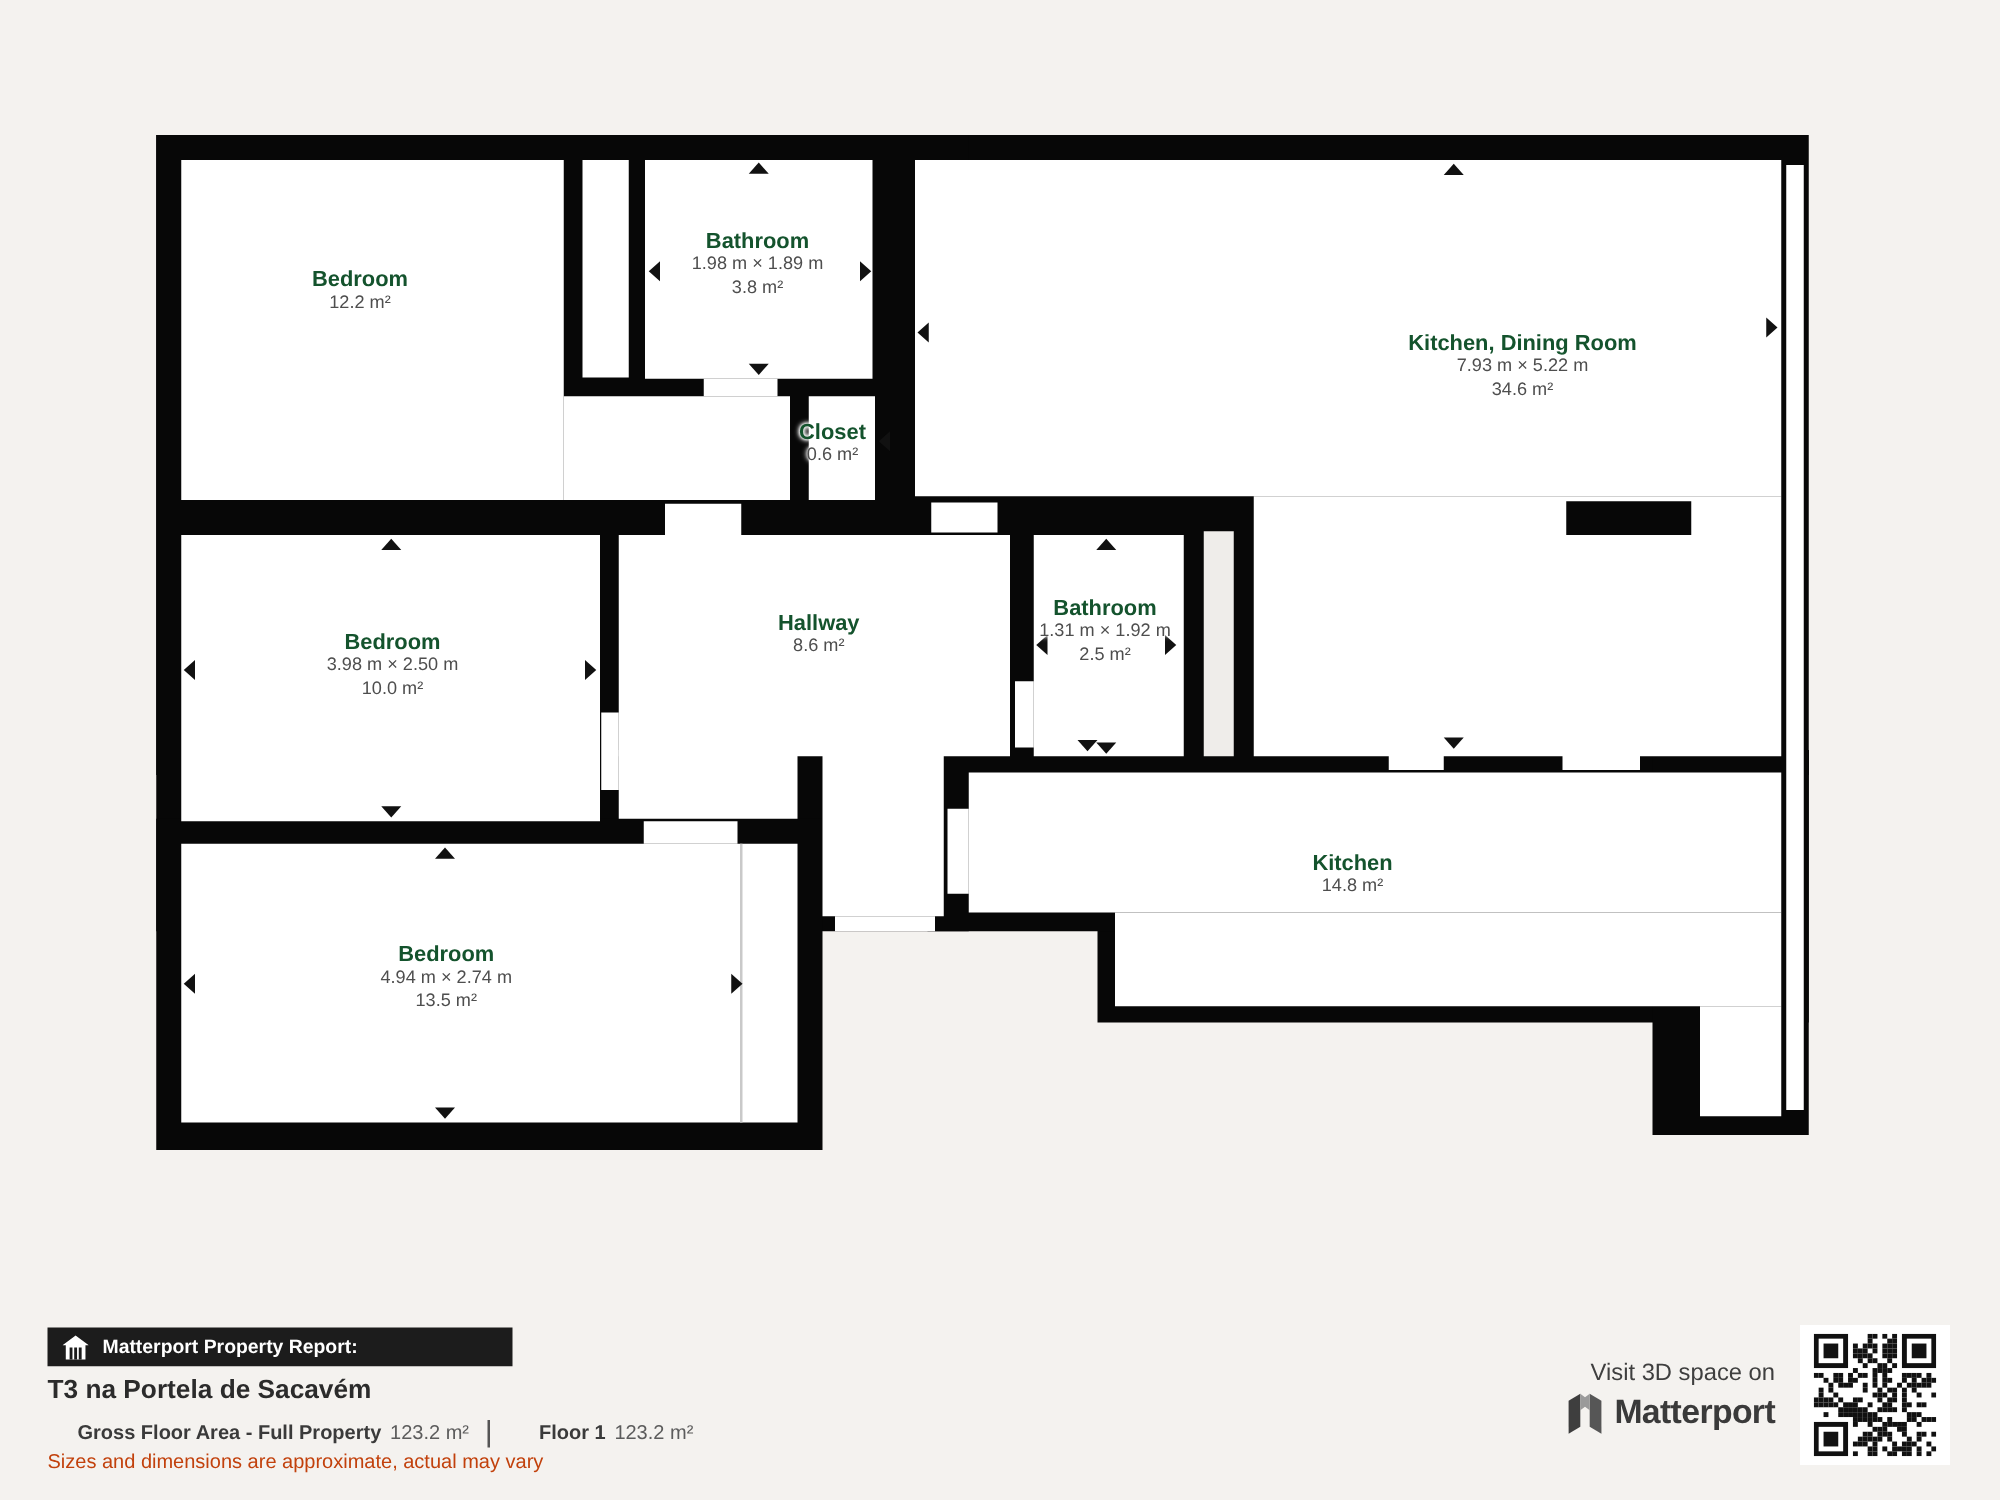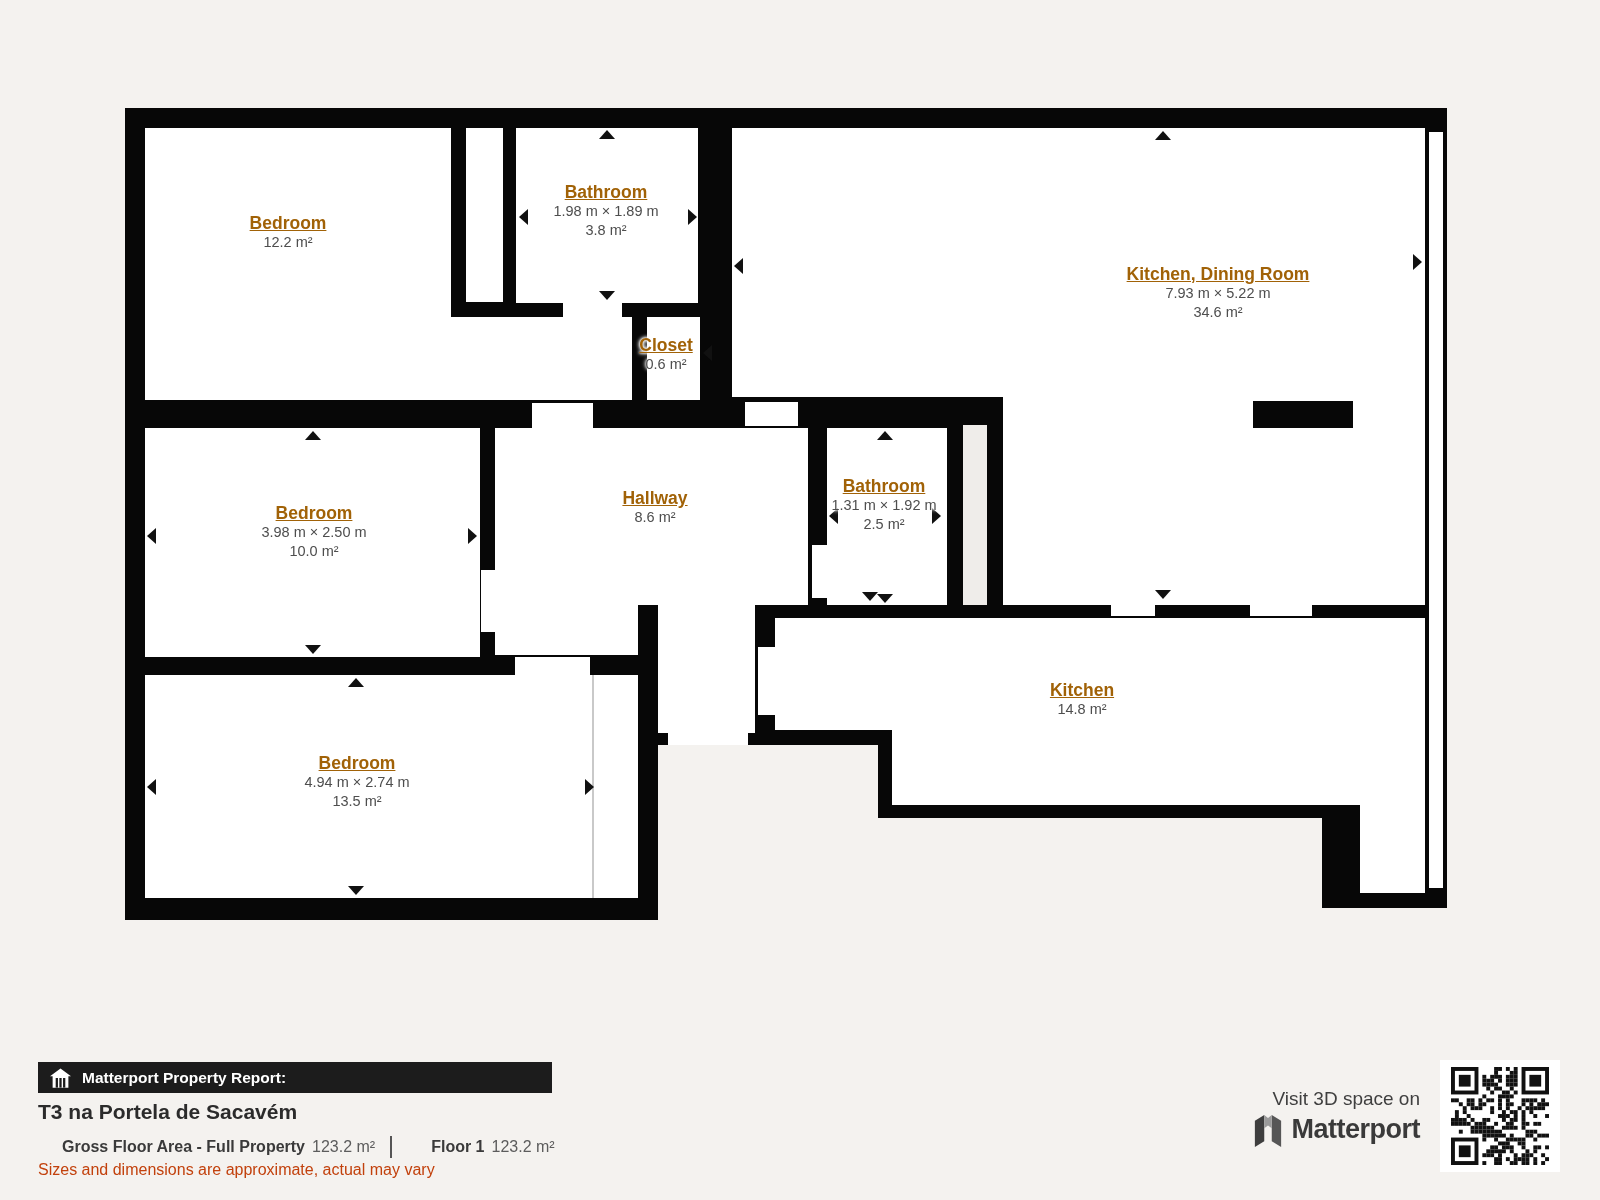--- a/index.html
+++ b/index.html
@@ -5,24 +5,24 @@
   html,body{margin:0;padding:0;}
   body{
     width:1600px;height:1200px;position:relative;overflow:hidden;
     background:#f4f2ef;
     font-family:"Liberation Sans","DejaVu Sans",sans-serif;
   }
   svg{display:block;}
   
   .rl{position:absolute;transform:translateX(-50%);text-align:center;white-space:nowrap;
       text-shadow:0 0 2px #fff,0 0 3px #fff,0 0 4px #fff,0 0 5px #fff;}
-  .rl .nm{font-weight:bold;font-size:17.5px;line-height:19px;color:#a16207;text-decoration:underline;}
+  .rl .nm{font-weight:bold;font-size:17.5px;line-height:19px;color:#14532d;}
   .rl .dm{font-size:14.5px;line-height:19px;color:#4e4e4e;}
   
-  .report-bar{position:absolute;left:38px;top:1062px;width:514px;height:31px;background:#1c1c1c;
+  .report-bar{position:absolute;left:38px;top:1062px;width:372px;height:31px;background:#1c1c1c;
       display:flex;align-items:center;padding-left:12px;box-sizing:border-box;gap:11px;}
   .report-bar span{color:#fff;font-weight:bold;font-size:15.5px;}
   .prop-title{position:absolute;left:38px;top:1100px;font-size:21px;font-weight:bold;color:#2b2b2b;}
   .stats{position:absolute;left:38px;top:1136px;display:flex;align-items:center;font-size:16px;}
   .stats .lab{font-weight:bold;color:#3a3a3a;margin-left:24px;}
   .stats .val{color:#5c5c5c;margin-left:7px;}
   .stats .div{width:2px;height:22px;background:#555;margin:0 15px;}
   .fine{position:absolute;left:38px;top:1161px;font-size:16px;color:#c2410c;}
   .cta{position:absolute;left:1140px;top:1088px;width:280px;display:flex;flex-direction:column;align-items:flex-end;}
   .cta .visit{font-size:19px;color:#3f3f3f;}

